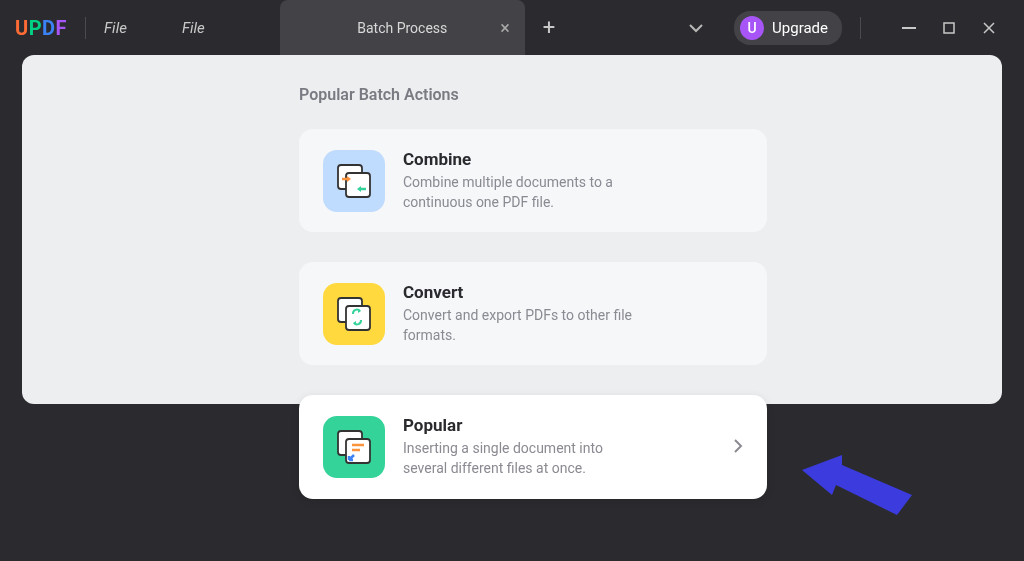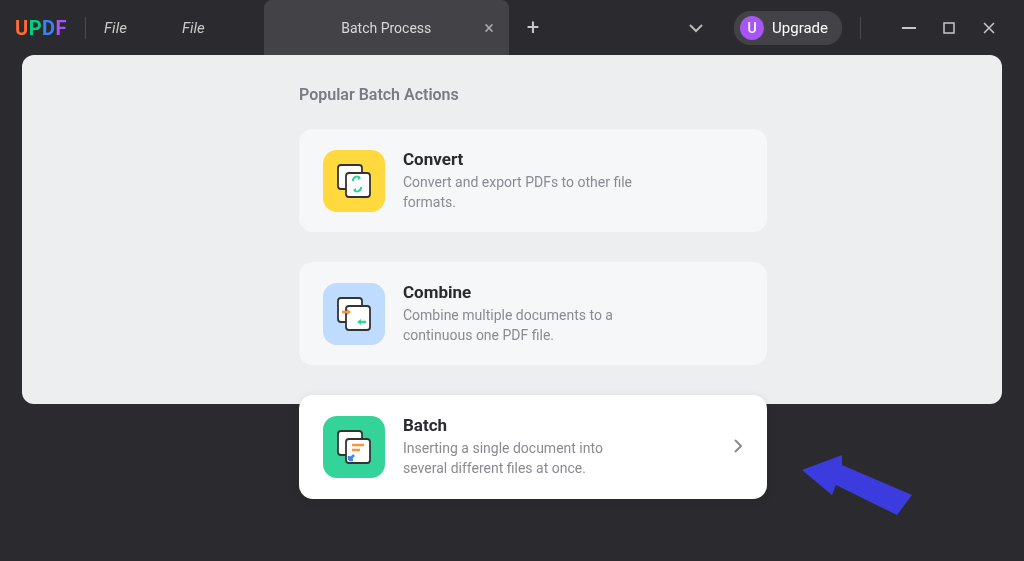--- a/index.html
+++ b/index.html
@@ -38,21 +38,21 @@
     .menu-item {
       color: #c8c8c8;
       font-size: 15px;
       margin-right: 55px;
       cursor: pointer;
       font-style: italic;
     }
     .tab-area {
       display: flex;
       align-items: center;
-      margin-left: 4px;
+      margin-left: 20px;
     }
     .tab {
       background: #434347;
       height: 55px;
       display: flex;
       align-items: center;
       padding: 0 20px;
       border-radius: 8px 8px 0 0;
       color: #d8d8d8;
       font-size: 14px;
@@ -244,67 +244,67 @@
             <path stroke="#c8c8c8" stroke-width="1.5" d="M2 2 L12 12 M12 2 L2 12"></path>
           </svg>
       </div>
     </div>
   </div>
 </div>
 
 <div class="content-wrapper">
   <div class="section-container">
     <div class="section-title">Popular Batch Actions</div>
+
+    <div class="action-card">
+      <div class="card-icon blue">
+        <svg class="inner-icon" viewBox="0 0 40 40">
+          <rect x="4" y="4" width="24" height="24" rx="3" fill="#fff" stroke="#333" stroke-width="1.8"></rect>
+          <rect x="12" y="12" width="24" height="24" rx="3" fill="#fff" stroke="#333" stroke-width="1.8"></rect>
+          <line x1="8" y1="18" x2="14" y2="18" stroke="#fb923c" stroke-width="2.5"></line>
+          <path d="M13 15 L17 18 L13 21 Z" fill="#fb923c"></path>
+          <line x1="32" y1="28" x2="26" y2="28" stroke="#34d399" stroke-width="2.5"></line>
+          <path d="M27 25 L23 28 L27 31 Z" fill="#34d399"></path>
+        </svg>
+      </div>
+      <div class="card-text">
+        <div class="card-title">Combine</div>
+        <div class="card-desc">Combine multiple documents to a continuous one PDF file.</div>
+      </div>
+    </div>
 
     <div class="action-card">
       <div class="card-icon yellow">
         <svg class="inner-icon" viewBox="0 0 40 40">
           <rect x="4" y="4" width="24" height="24" rx="3" fill="#fff" stroke="#333" stroke-width="1.8"></rect>
           <rect x="12" y="12" width="24" height="24" rx="3" fill="#fff" stroke="#333" stroke-width="1.8"></rect>
           <path d="M19 20 a4 4 0 0 1 7 -3" fill="none" stroke="#34d399" stroke-width="2"></path>
           <path d="M27 26 a4 4 0 0 1 -7 3" fill="none" stroke="#34d399" stroke-width="2"></path>
           <path d="M24 15 L27 17 L24 19" fill="#34d399"></path>
           <path d="M22 31 L19 29 L22 27" fill="#34d399"></path>
         </svg>
       </div>
       <div class="card-text">
         <div class="card-title">Convert</div>
         <div class="card-desc">Convert and export PDFs to other file formats.</div>
       </div>
     </div>
 
-    <div class="action-card">
-      <div class="card-icon blue">
-        <svg class="inner-icon" viewBox="0 0 40 40">
-          <rect x="4" y="4" width="24" height="24" rx="3" fill="#fff" stroke="#333" stroke-width="1.8"></rect>
-          <rect x="12" y="12" width="24" height="24" rx="3" fill="#fff" stroke="#333" stroke-width="1.8"></rect>
-          <line x1="8" y1="18" x2="14" y2="18" stroke="#fb923c" stroke-width="2.5"></line>
-          <path d="M13 15 L17 18 L13 21 Z" fill="#fb923c"></path>
-          <line x1="32" y1="28" x2="26" y2="28" stroke="#34d399" stroke-width="2.5"></line>
-          <path d="M27 25 L23 28 L27 31 Z" fill="#34d399"></path>
-        </svg>
-      </div>
-      <div class="card-text">
-        <div class="card-title">Combine</div>
-        <div class="card-desc">Combine multiple documents to a continuous one PDF file.</div>
-      </div>
-    </div>
-
     <div class="action-card active">
       <div class="card-icon green">
         <svg class="inner-icon" viewBox="0 0 40 40">
           <rect x="4" y="4" width="24" height="24" rx="3" fill="#fff" stroke="#333" stroke-width="1.8"></rect>
           <rect x="12" y="12" width="24" height="24" rx="3" fill="#fff" stroke="#333" stroke-width="1.8"></rect>
           <line x1="18" y1="18" x2="30" y2="18" stroke="#fb923c" stroke-width="2.5"></line>
           <line x1="18" y1="23" x2="26" y2="23" stroke="#fb923c" stroke-width="2.5"></line>
           <path d="M15 33 L20 28 M15 33 L15 29 M15 33 L19 33" stroke="#3b82f6" stroke-width="2.5" fill="none"></path>
         </svg>
       </div>
       <div class="card-text">
-        <div class="card-title">Batch</div>
+        <div class="card-title">Popular</div>
         <div class="card-desc">Inserting a single document into several different files at once.</div>
       </div>
       <div class="chevron">
         <svg width="10" height="16" viewBox="0 0 10 16">
             <path fill="none" stroke="#8a8a92" stroke-width="2" d="M2 2 L8 8 L2 14"></path>
           </svg>
       </div>
     </div>
   </div>
 

